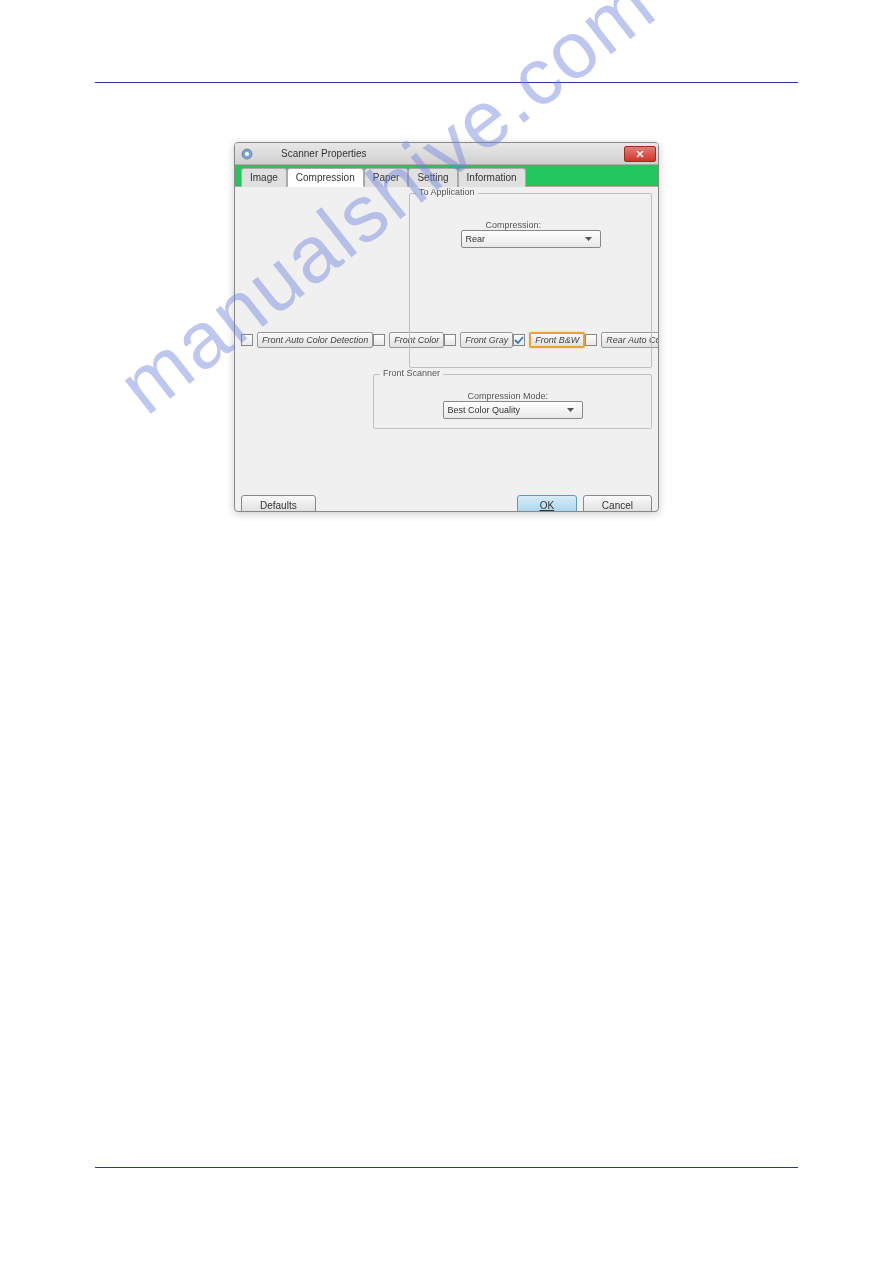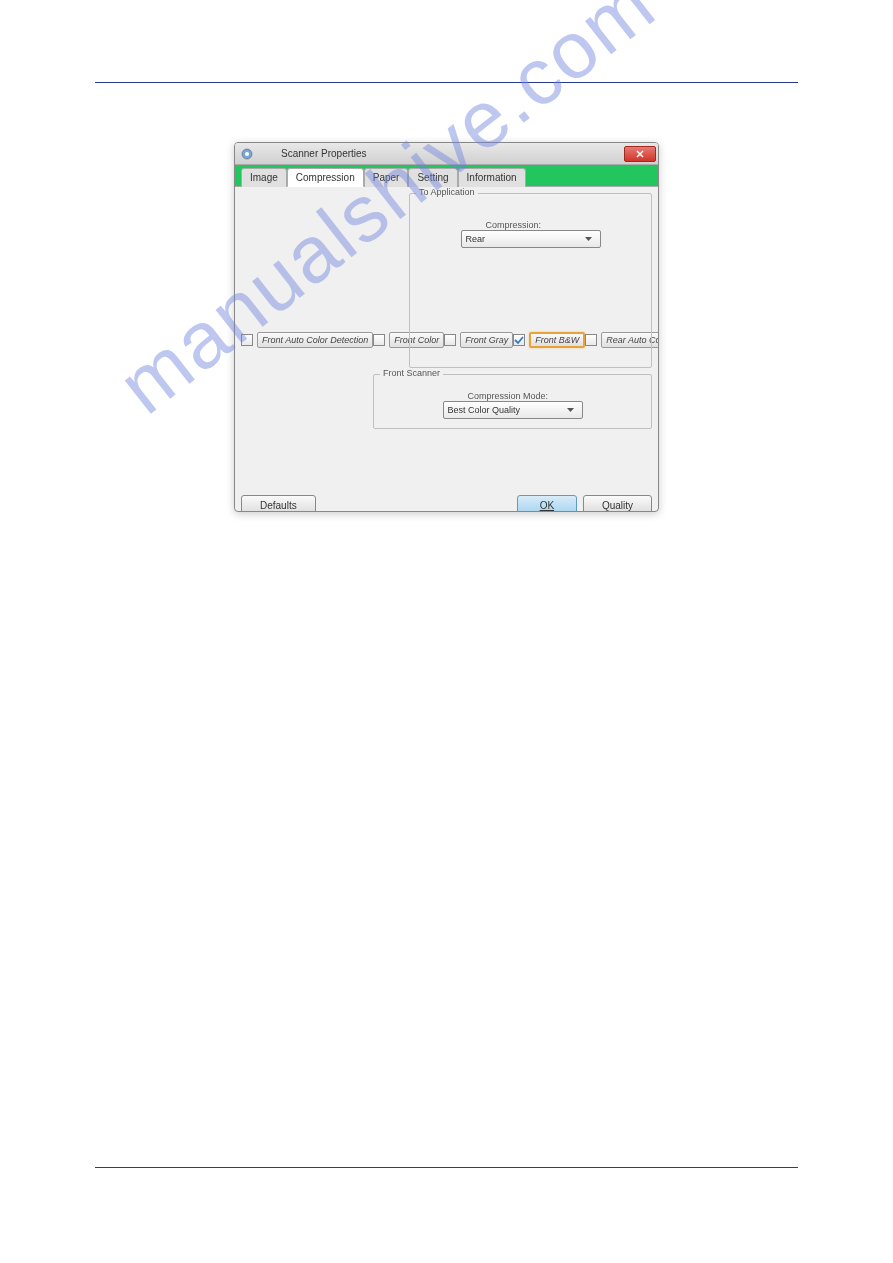--- a/index.html
+++ b/index.html
@@ -377,15 +377,15 @@
           </div>
         </div>
       </div>
     </div>
   </div>
 
   <div class="button-row">
     <div class="btn">Defaults</div>
     <div class="spacer-flex"></div>
     <div class="btn primary">OK</div>
-    <div class="btn">Quality</div>
+    <div class="btn">Cancel</div>
   </div>
 </div>
 
 </body></html>

